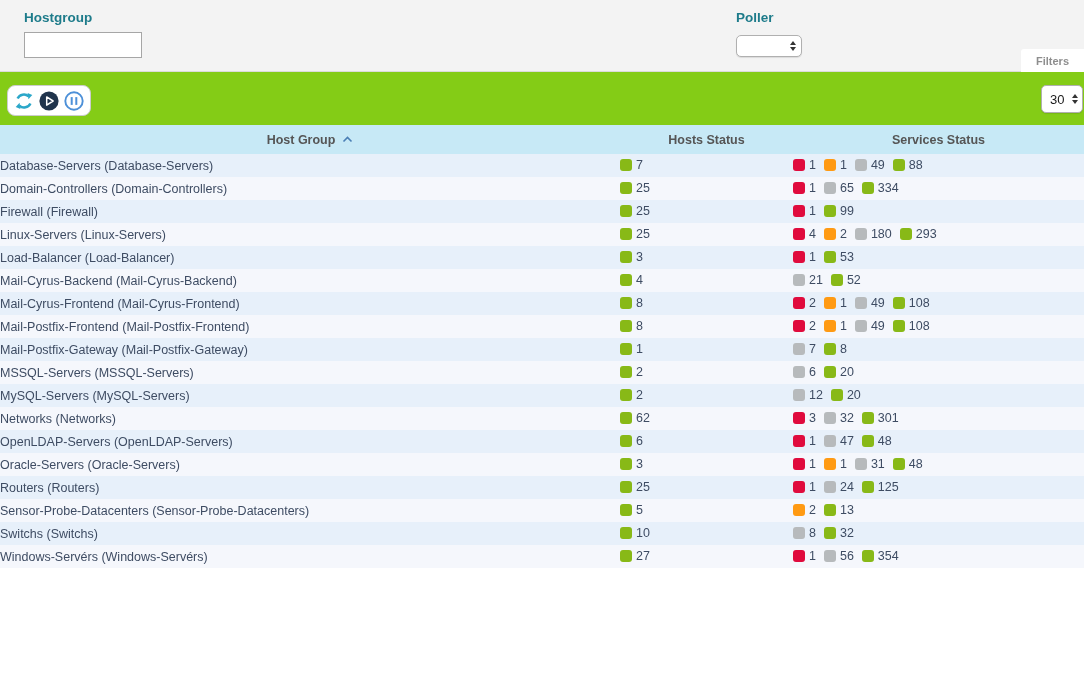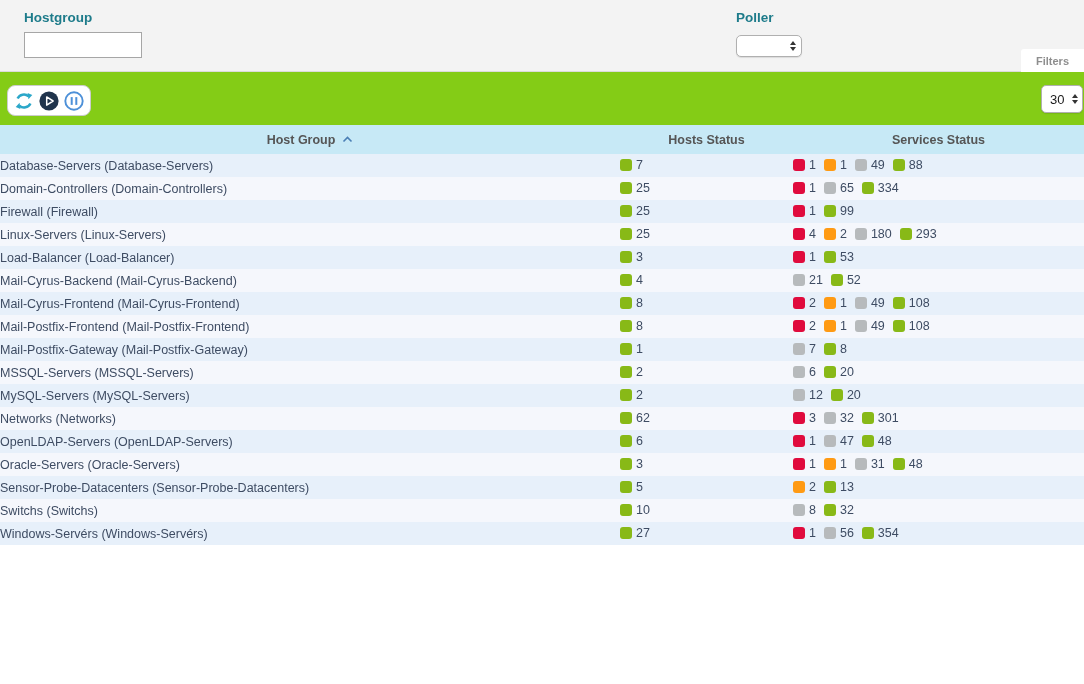--- a/index.html
+++ b/index.html
@@ -349,20 +349,37 @@
               <span class="count">1</span>
             </span><span class="badge">
               <span class="chip" style="background: rgb(183, 186, 188);"></span>
               <span class="count">31</span>
             </span><span class="badge">
               <span class="chip" style="background: rgb(136, 185, 23);"></span>
               <span class="count">48</span>
             </span></td>
         </tr>
         <tr>
+          <td class="cell-name"><span>Routers (Routers)</span></td>
+          <td class="cell-badges"><span class="badge">
+              <span class="chip" style="background: rgb(136, 185, 23);"></span>
+              <span class="count">25</span>
+            </span></td>
+          <td class="cell-badges"><span class="badge">
+              <span class="chip" style="background: rgb(224, 11, 61);"></span>
+              <span class="count">1</span>
+            </span><span class="badge">
+              <span class="chip" style="background: rgb(183, 186, 188);"></span>
+              <span class="count">24</span>
+            </span><span class="badge">
+              <span class="chip" style="background: rgb(136, 185, 23);"></span>
+              <span class="count">125</span>
+            </span></td>
+        </tr>
+        <tr>
           <td class="cell-name"><span>Sensor-Probe-Datacenters (Sensor-Probe-Datacenters)</span></td>
           <td class="cell-badges"><span class="badge">
               <span class="chip" style="background: rgb(136, 185, 23);"></span>
               <span class="count">5</span>
             </span></td>
           <td class="cell-badges"><span class="badge">
               <span class="chip" style="background: rgb(255, 154, 19);"></span>
               <span class="count">2</span>
             </span><span class="badge">
               <span class="chip" style="background: rgb(136, 185, 23);"></span>

